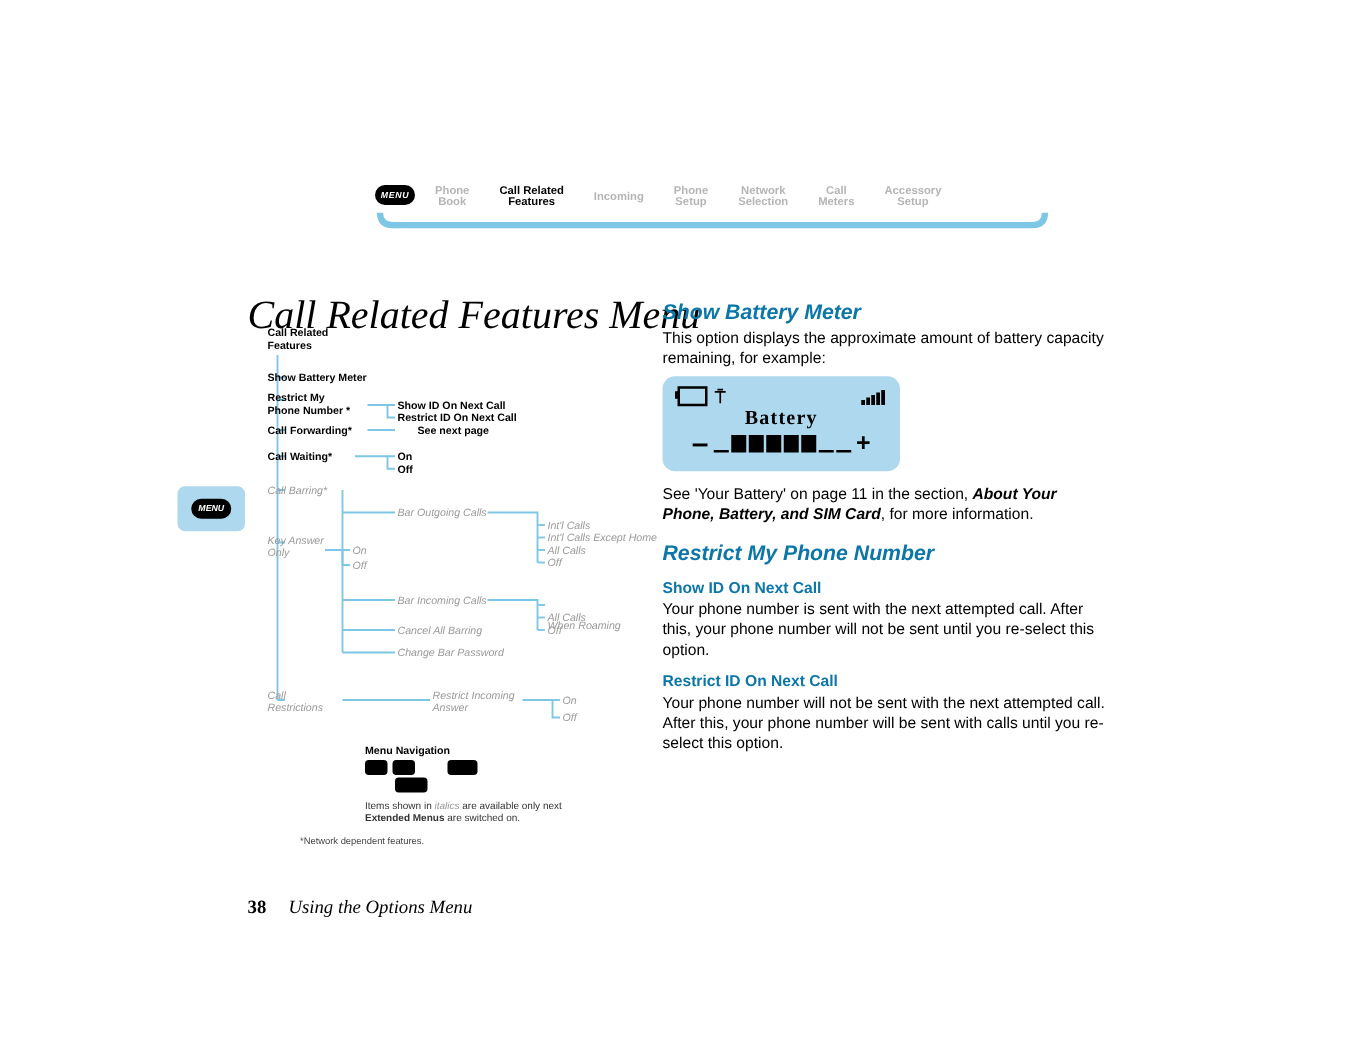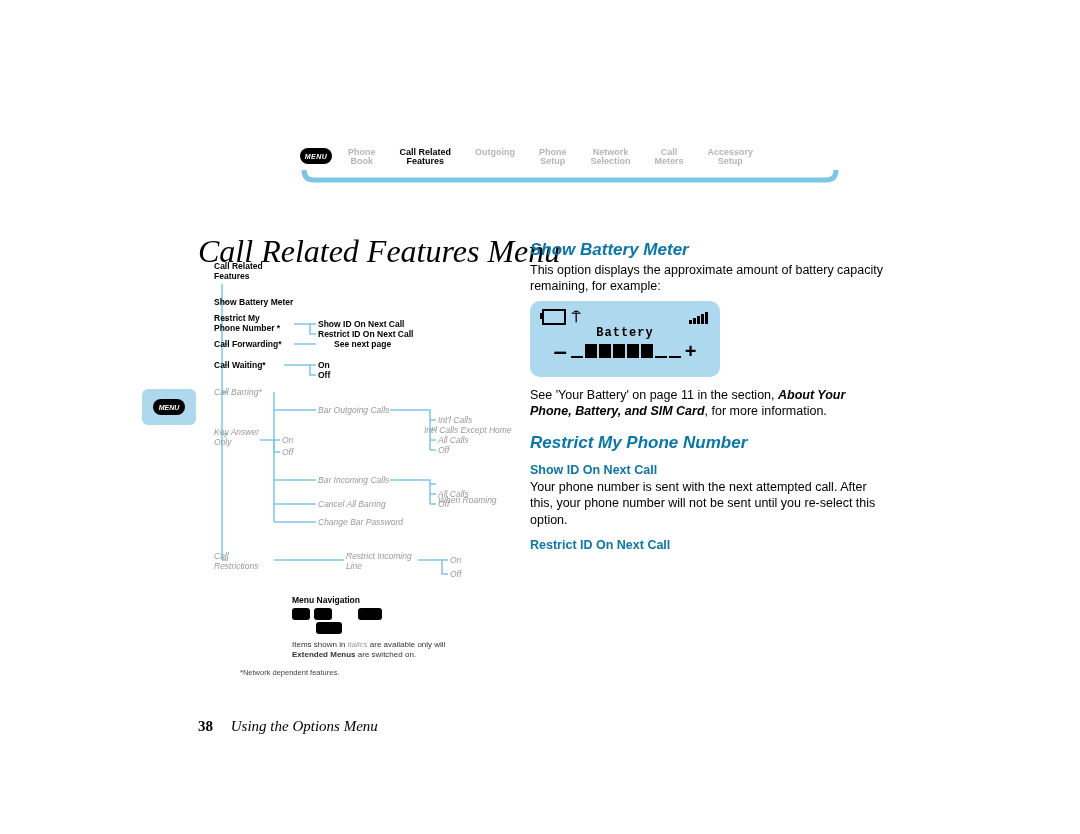--- a/index.html
+++ b/index.html
@@ -1,21 +1,21 @@
 <!DOCTYPE html>
 <html><head>
 <meta charset="utf-8">
 <style>
   html,body{margin:0;padding:0;background:#fff;font-family:Arial,Helvetica,sans-serif;color:#000;}
   .page{width:1080px;height:834px;position:relative;margin:0 auto;background:#fff;box-sizing:border-box;}
   
   .topnav{position:absolute;left:300px;top:148px;width:540px;height:36px;}
   .menu-pill{position:absolute;left:0;top:0;width:32px;height:16px;border-radius:8px;background:#000;display:flex;align-items:center;justify-content:center;}
   .menu-pill span{color:#fff;font-size:7px;font-weight:bold;letter-spacing:0.5px;font-style:italic;}
-  .nav-items{position:absolute;left:36px;top:0;display:flex;gap:0;align-items:flex-start;}
+  .nav-items{position:absolute;left:36px;top:0;display:flex;gap:0;align-items:center;}
   .nav-item{font-size:9px;color:#b5b5b5;font-weight:bold;text-align:center;line-height:1.05;padding:0 12px;}
   .nav-item.active{color:#000;}
   .nav-underline{position:absolute;left:0;top:22px;right:0;height:14px;}
   .nav-underline svg{width:540px;height:18px;display:block;}
   
   .title{position:absolute;left:198px;top:200px;font-family:Liberation Serif, serif;font-size:32px;font-style:italic;font-weight:normal;margin-top:33px;}
   
   .margin-badge{position:absolute;left:142px;top:389px;width:54px;height:36px;border-radius:6px;background:#aed8ed;display:flex;align-items:center;justify-content:center;}
   .margin-badge .pill{width:32px;height:16px;border-radius:8px;background:#000;display:flex;align-items:center;justify-content:center;}
   .margin-badge .pill span{color:#fff;font-size:7px;font-weight:bold;font-style:italic;}
@@ -41,21 +41,21 @@
   .body{font-size:12.5px;line-height:1.3;margin:2px 0;}
   .body .bi{font-weight:bold;font-style:italic;}
   
   .batt-disp{width:190px;height:76px;border-radius:10px;background:#aed8ed;margin:6px 0 10px;position:relative;padding:8px 12px;box-sizing:border-box;}
   .batt-top{display:flex;align-items:center;gap:6px;}
   .batt-icon{width:20px;height:12px;border:2px solid #000;position:relative;}
   .batt-icon:after{content:"";position:absolute;left:-4px;top:2px;width:3px;height:6px;background:#000;}
   .sig{display:flex;align-items:flex-end;gap:1px;height:14px;margin-left:auto;}
   .sig span{width:3px;background:#000;}
   .ant{font-size:14px;font-weight:bold;margin-right:2px;}
-  .batt-label{font-family:Liberation Mono, monospace;font-size:12px;font-weight:bold;text-align:center;margin-top:0px;letter-spacing:1px;}
+  .batt-label{font-family:Liberation Serif, serif;font-size:16px;font-weight:bold;text-align:center;margin-top:0px;letter-spacing:1px;}
   .batt-bar{display:flex;align-items:center;gap:4px;justify-content:center;margin-top:0px;}
   .batt-bar .minus{font-size:24px;font-weight:bold;line-height:0.6;}
   .batt-bar .plus{font-size:20px;font-weight:bold;}
   .cells{display:flex;gap:2px;}
   .cells span{width:12px;height:14px;background:#000;}
   .cells span.empty{background:transparent;border-bottom:2px solid #000;height:2px;align-self:flex-end;width:12px;}
   
   .pagefoot{position:absolute;left:198px;top:718px;font-family:"Times New Roman",serif;font-size:15px;}
   .pagefoot .num{font-weight:bold;margin-right:14px;}
   .pagefoot .caption{font-style:italic;}
@@ -65,21 +65,21 @@
 
 <div class="page">
 
   <div class="topnav">
     <div class="menu-pill">
         <span>MENU</span>
       </div>
     <div class="nav-items">
       <div class="nav-item"><span>Phone</span><br><span>Book</span></div>
       <div class="nav-item active"><span>Call Related</span><br><span>Features</span></div>
-      <div class="nav-item"><span>Outgoing</span></div>
+      <div class="nav-item"><span>Incoming</span></div>
       <div class="nav-item"><span>Phone</span><br><span>Setup</span></div>
       <div class="nav-item"><span>Network</span><br><span>Selection</span></div>
       <div class="nav-item"><span>Call</span><br><span>Meters</span></div>
       <div class="nav-item"><span>Accessory</span><br><span>Setup</span></div>
     </div>
     <div class="nav-underline">
       <svg viewBox="0 0 540 18">
           <path d="M4 0 Q4 10 14 10 L526 10 Q536 10 536 0" fill="none" stroke="#7ec6e6" stroke-width="5"></path>
         </svg>
     </div>
@@ -144,50 +144,50 @@
     <div class="lbl bold" style="left:104px;top:58px">Show ID On Next Call</div>
     <div class="lbl bold" style="left:104px;top:68px">Restrict ID On Next Call</div>
     <div class="lbl bold" style="left:16;top:78px">Call Forwarding*</div>
     <div class="lbl bold" style="left:120px;top:78px">See next page</div>
     <div class="lbl bold" style="left:16;top:99px">Call Waiting*</div>
     <div class="lbl bold" style="left:104px;top:99px">On</div>
     <div class="lbl bold" style="left:104px;top:109px">Off</div>
     <div class="lbl ital" style="left:16;top:126px">Call Barring*</div>
     <div class="lbl ital" style="left:104px;top:144px">Bar Outgoing Calls</div>
     <div class="lbl ital" style="left:224px;top:154px">Int'l Calls</div>
-    <div class="lbl ital" style="left:210px;top:164px">Int'l Calls Except Home</div>
+    <div class="lbl ital" style="left:224px;top:164px">Int'l Calls Except Home</div>
     <div class="lbl ital" style="left:224px;top:174px">All Calls</div>
     <div class="lbl ital" style="left:224px;top:184px">Off</div>
     <div class="lbl ital" style="left:16;top:166px"><span>Key Answer</span><br><span>Only</span></div>
     <div class="lbl ital" style="left:68px;top:174px">On</div>
     <div class="lbl ital" style="left:68px;top:186px">Off</div>
     <div class="lbl ital" style="left:104px;top:214px">Bar Incoming Calls</div>
     <div class="lbl ital" style="left:224px;top:234px">When Roaming</div>
     <div class="lbl ital" style="left:224px;top:228px">All Calls</div>
     <div class="lbl ital" style="left:224px;top:238px">Off</div>
     <div class="lbl ital" style="left:104px;top:238px">Cancel All Barring</div>
     <div class="lbl ital" style="left:104px;top:256px">Change Bar Password</div>
     <div class="lbl ital" style="left:16;top:290px"><span>Call</span><br><span>Restrictions</span></div>
-    <div class="lbl ital" style="left:132px;top:290px"><span>Restrict Incoming</span><br><span>Line</span></div>
+    <div class="lbl ital" style="left:132px;top:290px"><span>Restrict Incoming</span><br><span>Answer</span></div>
     <div class="lbl ital" style="left:236px;top:294px">On</div>
     <div class="lbl ital" style="left:236px;top:308px">Off</div>
   </div>
 
   <div class="nav-legend">Menu Navigation</div>
   <div class="nav-keys">
     <div class="key"></div>
     <div class="key"></div>
     <div style="width:18px"></div>
     <div class="key okkey"></div>
   </div>
   <div class="nav-keys-row2">
       <div class="ckey"></div>
     </div>
   <div class="legend-note">
-    <span>Items shown in </span><span class="ital">italics</span><span> are available only will </span><b>Extended Menus</b><span> are switched on.</span>
+    <span>Items shown in </span><span class="ital">italics</span><span> are available only next </span><b>Extended Menus</b><span> are switched on.</span>
   </div>
   <div class="foot-note">*Network dependent features.</div>
 
   <div class="rcol">
     <p class="sec-h">Show Battery Meter</p>
     <p class="body">This option displays the approximate amount of battery capacity remaining, for example:</p>
 
     <div class="batt-disp">
       <div class="batt-top">
         <span class="batt-icon"></span>
@@ -220,20 +220,21 @@
     <p class="body">
       <span>See 'Your Battery' on page 11 in the section, </span><span class="bi">About Your Phone, Battery, and SIM Card</span><span>, for more information.</span>
     </p>
 
     <p class="sec-h" style="margin-top:14px">Restrict My Phone Number</p>
 
     <p class="sub-h">Show ID On Next Call</p>
     <p class="body">Your phone number is sent with the next attempted call. After this, your phone number will not be sent until you re-select this option.</p>
 
     <p class="sub-h">Restrict ID On Next Call</p>
+    <p class="body">Your phone number will not be sent with the next attempted call. After this, your phone number will be sent with calls until you re-select this option.</p>
   </div>
 
   <div class="pagefoot">
     <span class="num">38</span>
     <span class="caption">Using the Options Menu</span>
   </div>
 
 </div>
 
 </body></html>

